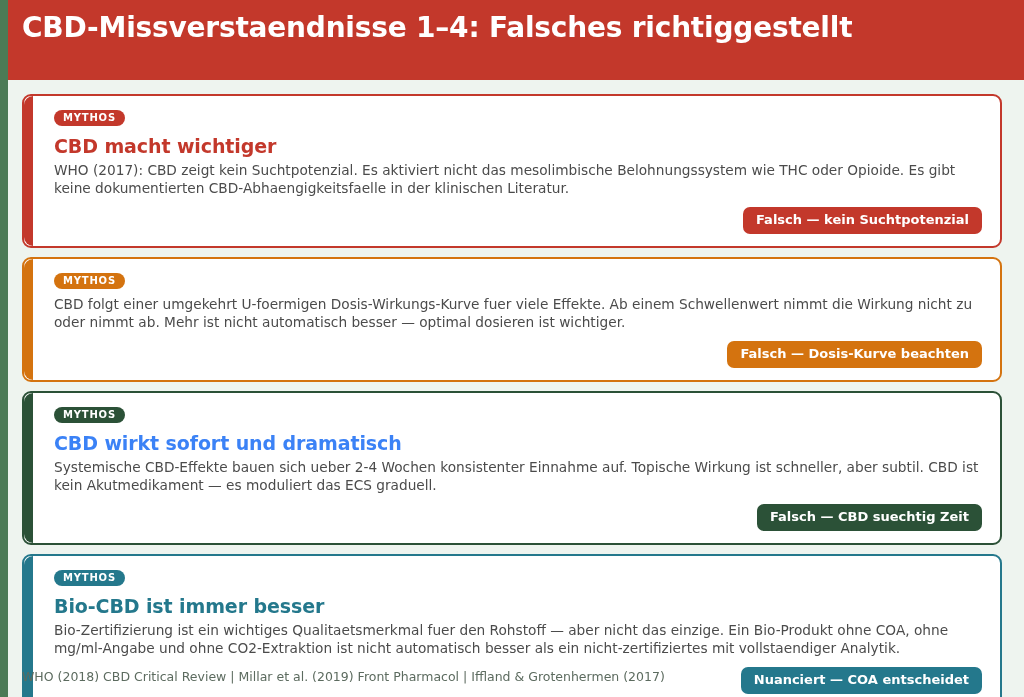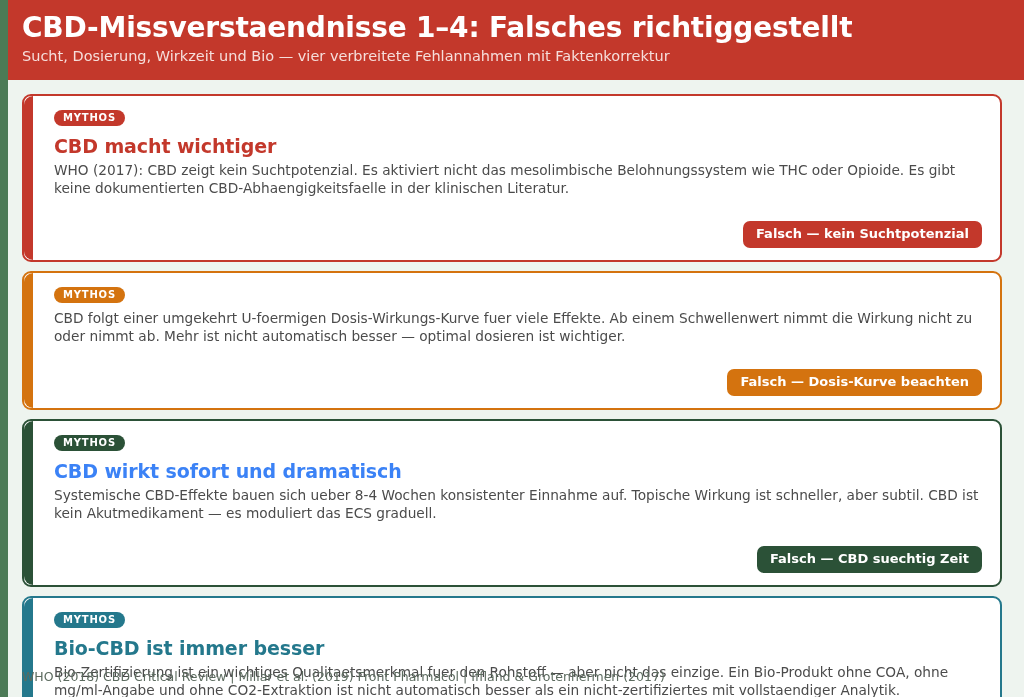--- a/index.html
+++ b/index.html
@@ -103,21 +103,21 @@
     font-size: 13.7px;
     line-height: 18px;
     color: #4b4b4b;
     margin-top: 3px;
     max-width: 932px;
   }
 
   .verdict-row {
     display: flex;
     justify-content: flex-end;
-    margin-top: 24px;
+    margin-top: 10px;
   }
   .verdict {
     display: inline-block;
     font-size: 13px;
     font-weight: bold;
     color: #ffffff;
     border-radius: 7px;
     padding: 5px 13px 6px 13px;
     line-height: 16px;
     white-space: nowrap;
@@ -137,21 +137,20 @@
     white-space: nowrap;
   }
 </style>
 </head>
 <body>
 
 <div class="left-rail"></div>
 
 <div class="header">
   <div class="header-title">CBD-Missverstaendnisse 1–4: Falsches richtiggestellt</div>
-  <div class="header-sub">Sucht, Dosierung, Wirkzeit und Bio — vier verbreitete Fehlannahmen mit Faktenkorrektur</div>
 </div>
 
 <div class="cards">
 
   <div class="card" style="border:2px solid #c3382b; min-height:120px;">
     <div class="card-accentbar" style="background:#c3382b;"></div>
     <span class="badge-myth" style="background:#c3382b;">MYTHOS</span>
     <div class="card-title" style="color:#c3382b;">CBD macht wichtiger</div>
     <div class="card-body">WHO (2017): CBD zeigt kein Suchtpotenzial. Es aktiviert nicht das mesolimbische Belohnungssystem wie THC oder Opioide. Es gibt keine dokumentierten CBD-Abhaengigkeitsfaelle in der klinischen Literatur.</div>
     <div class="verdict-row">
@@ -165,21 +164,21 @@
     <div class="card-body">CBD folgt einer umgekehrt U-foermigen Dosis-Wirkungs-Kurve fuer viele Effekte. Ab einem Schwellenwert nimmt die Wirkung nicht zu oder nimmt ab. Mehr ist nicht automatisch besser — optimal dosieren ist wichtiger.</div>
     <div class="verdict-row">
       <span class="verdict" style="background:#d4730f;">Falsch — Dosis-Kurve beachten</span>
     </div>
   </div>
 
   <div class="card" style="border:2px solid #2b5137; min-height:122px;">
     <div class="card-accentbar" style="background:#2b5137;"></div>
     <span class="badge-myth" style="background:#2b5137;">MYTHOS</span>
     <div class="card-title" style="color:#3b82f6;">CBD wirkt sofort und dramatisch</div>
-    <div class="card-body">Systemische CBD-Effekte bauen sich ueber 8-4 Wochen konsistenter Einnahme auf. Topische Wirkung ist schneller, aber subtil. CBD ist kein Akutmedikament — es moduliert das ECS graduell.</div>
+    <div class="card-body">Systemische CBD-Effekte bauen sich ueber 2-4 Wochen konsistenter Einnahme auf. Topische Wirkung ist schneller, aber subtil. CBD ist kein Akutmedikament — es moduliert das ECS graduell.</div>
     <div class="verdict-row">
       <span class="verdict" style="background:#2b5137;">Falsch — CBD suechtig Zeit</span>
     </div>
   </div>
 
   <div class="card" style="border:2px solid #24788c; min-height:136px;">
     <div class="card-accentbar" style="background:#24788c;"></div>
     <span class="badge-myth" style="background:#24788c;">MYTHOS</span>
     <div class="card-title" style="color:#24788c;">Bio-CBD ist immer besser</div>
     <div class="card-body">Bio-Zertifizierung ist ein wichtiges Qualitaetsmerkmal fuer den Rohstoff — aber nicht das einzige. Ein Bio-Produkt ohne COA, ohne mg/ml-Angabe und ohne CO2-Extraktion ist nicht automatisch besser als ein nicht-zertifiziertes mit vollstaendiger Analytik.</div>

